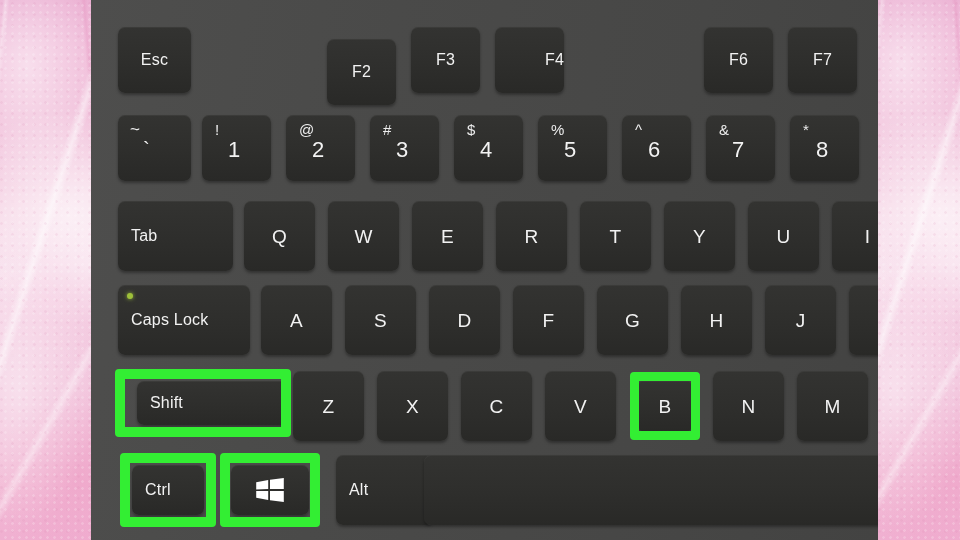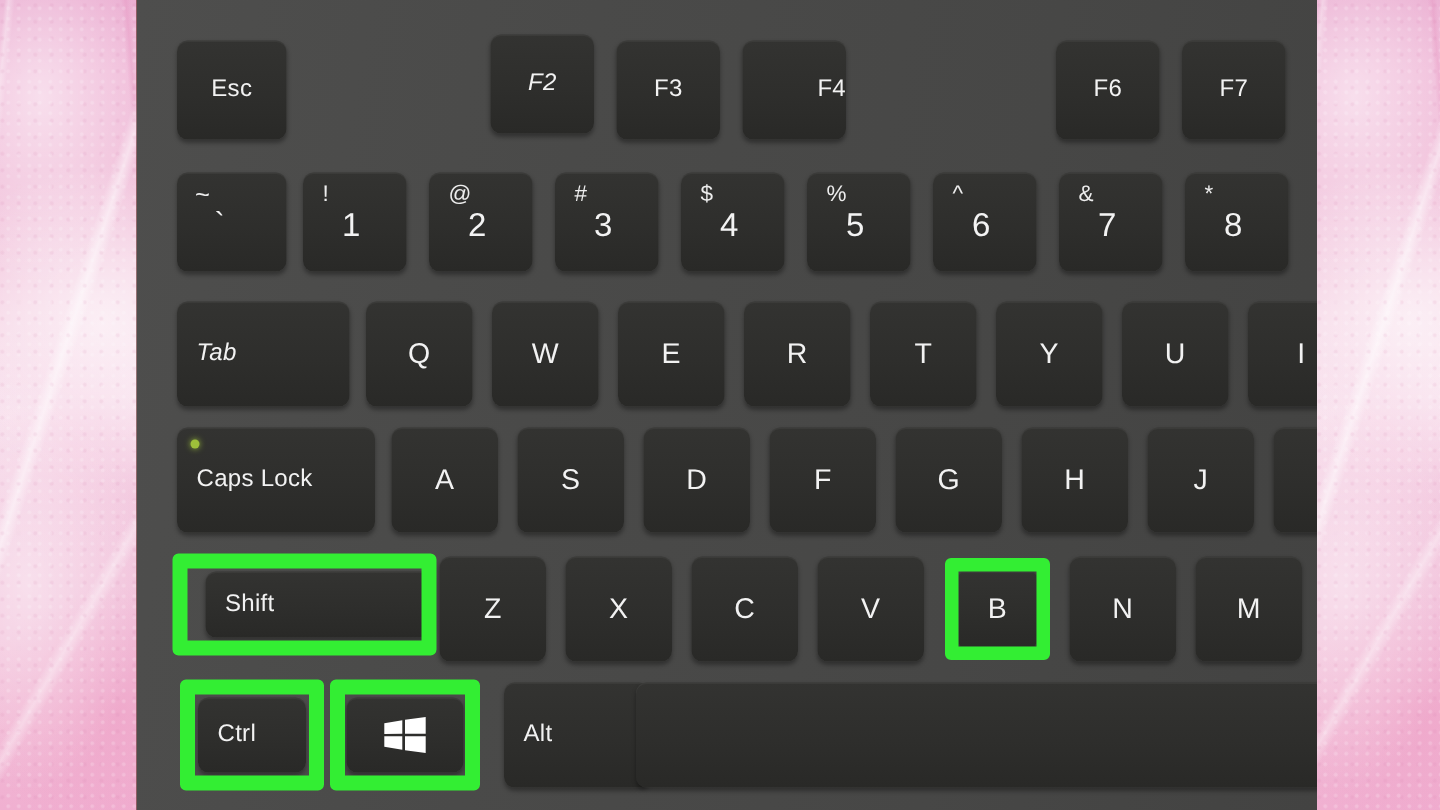--- a/index.html
+++ b/index.html
@@ -171,21 +171,21 @@
 
   <div class="marble" id="marble-left"></div>
 
   <div class="marble" id="marble-right"></div>
 
   <div id="keyboard">
 
     <div class="key fn centered" style="left:27px;  top:27px; width:73px; height:66px;">
       <span class="cap">Esc</span>
     </div>
-    <div class="key fn centered" style="left:236px; top:23px; width:69px; height:66px;font-style:italic;">
+    <div class="key fn centered" style="left:236px; top:39px; width:69px; height:66px;">
       <span class="cap">F2</span>
     </div>
     <div class="key fn centered" style="left:320px; top:27px; width:69px; height:66px;">
       <span class="cap">F3</span>
     </div>
     <div class="key fn centered" style="left:404px; top:27px; width:69px; height:66px;justify-content:flex-end;">
       <span class="cap">F4</span>
     </div>
     <div class="key fn centered" style="left:613px; top:27px; width:69px; height:66px;">
       <span class="cap">F6</span>
@@ -224,21 +224,21 @@
     </div>
     <div class="key numkey" style="left:615px; top:115px; width:69px; height:66px;">
       <span class="sym">&amp;</span>
       <span class="dig">7</span>
     </div>
     <div class="key numkey" style="left:699px; top:115px; width:69px; height:66px;">
       <span class="sym">*</span>
       <span class="dig">8</span>
     </div>
 
-    <div class="key leftlab" style="left:27px; top:201px; width:115px; height:70px;font-style:italic;">
+    <div class="key leftlab" style="left:27px; top:201px; width:115px; height:70px;">
       <span class="cap">Tab</span>
     </div>
     <div class="key centered" style="left:153px; top:201px; width:71px; height:70px;">
       <span class="cap">Q</span>
     </div>
     <div class="key centered" style="left:237px; top:201px; width:71px; height:70px;">
       <span class="cap">W</span>
     </div>
     <div class="key centered" style="left:321px; top:201px; width:71px; height:70px;">
       <span class="cap">E</span>

